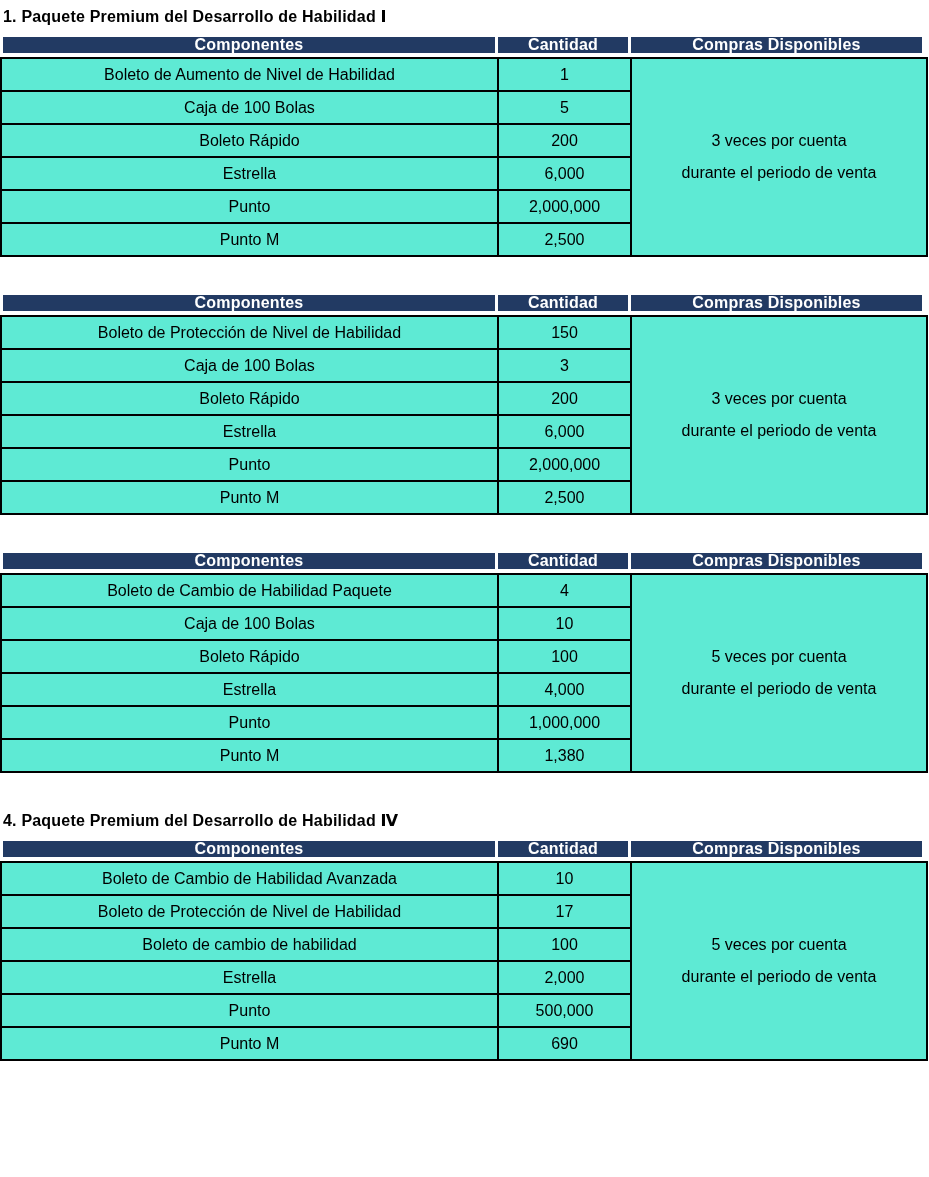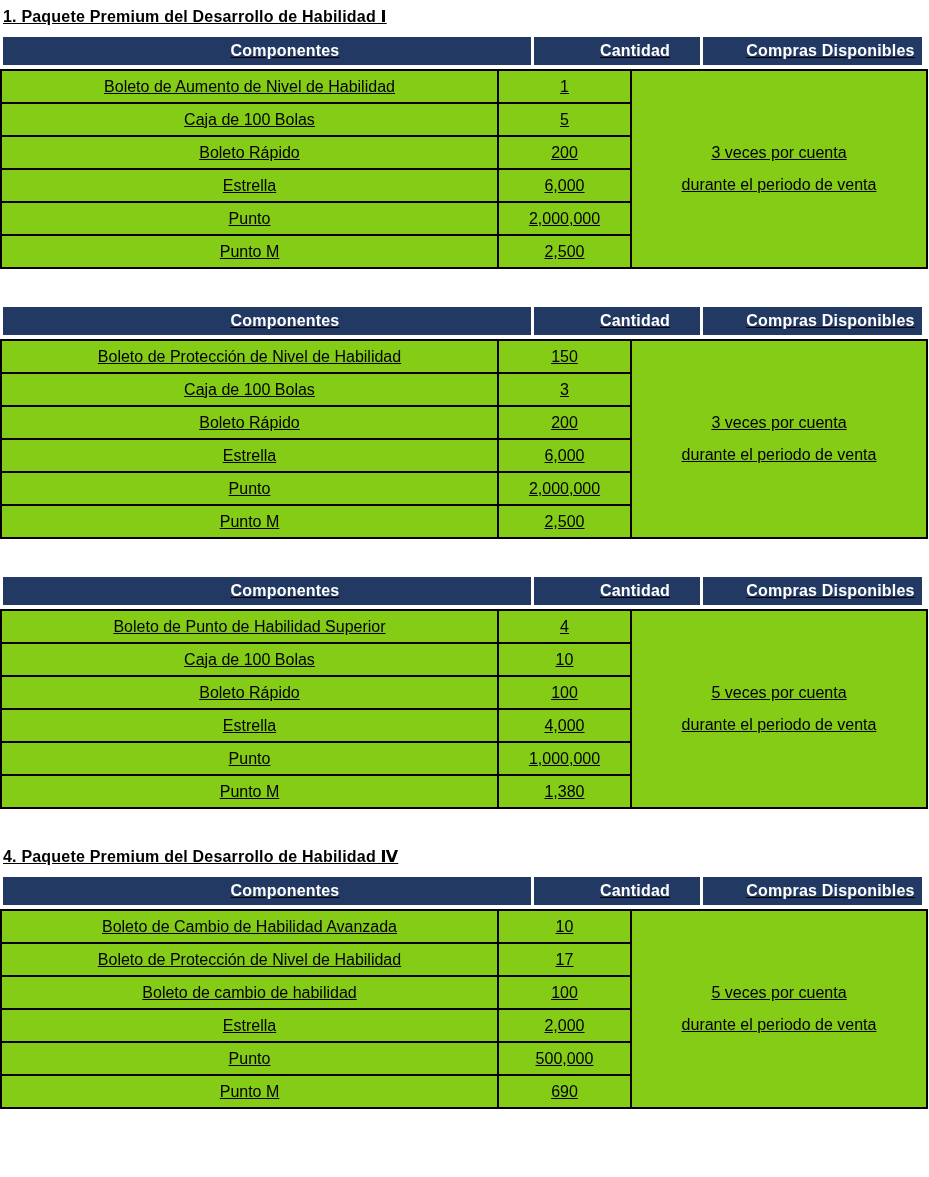--- a/index.html
+++ b/index.html
@@ -15,21 +15,20 @@
     background: var(--page-bg);
   }
   body {
     width: 929px;
     padding: 7px 0 0 0;
     font-family: "Liberation Sans", "DejaVu Sans", sans-serif;
     color: var(--body-text);
   }
   .block {
     margin: 0 0 38px 0;
-    text-decoration: underline;
   }
   .block:last-child { margin-bottom: 9px; }
   .title {
     font-size: 16px;
     font-weight: bold;
     line-height: 20px;
     margin: 0 0 10px 3px;
     letter-spacing: 0.2px;
   }
   .thead {
@@ -37,46 +36,45 @@
     gap: 3px;
     padding: 0 3px;
     width: 919px;
     margin-bottom: 4px;
   }
   .th {
     background: var(--header-bg);
     color: var(--header-text);
     font-size: 16px;
     font-weight: bold;
-    height: 28px;
+    height: 16px;
     display: flex;
     align-items: center;
     justify-content: center;
     letter-spacing: 0.2px;
-    padding-left: 36px;
   }
   .th.c1 { width: 492px; }
   .th.c2 { width: 130px; }
   .th.c3 { flex: 1; text-align: right; }
   table.body {
     border-collapse: collapse;
     width: 926px;
     table-layout: fixed;
   }
   col.w1 { width: 497px; }
   col.w2 { width: 133px; }
   col.w3 { width: 296px; }
   table.body td {
     border: 2px solid var(--border);
     height: 31px;
     padding: 0;
     text-align: center;
     vertical-align: middle;
     font-size: 16px;
-    background: #84cc16;
+    background: #5eead4;
   }
   td.merged div {
     line-height: 32px;
   }
 </style>
 </head>
 <body>
 
 <section class="block">
   <h2 class="title">1. Paquete Premium del Desarrollo de Habilidad Ⅰ</h2>
@@ -176,21 +174,21 @@
     <div class="th c3">Compras Disponibles</div>
   </div>
   <table class="body">
     <colgroup>
         <col class="w1">
         <col class="w2">
         <col class="w3">
       </colgroup>
     <tbody>
       <tr>
-        <td>Boleto de Punto de Habilidad Superior</td>
+        <td>Boleto de Cambio de Habilidad Paquete</td>
         <td>4</td>
         <td class="merged" rowspan="6">
           <div>5 veces por cuenta</div>
           <div>durante el periodo de venta</div>
         </td>
       </tr>
       <tr>
         <td>Caja de 100 Bolas</td>
         <td>10</td>
       </tr>

